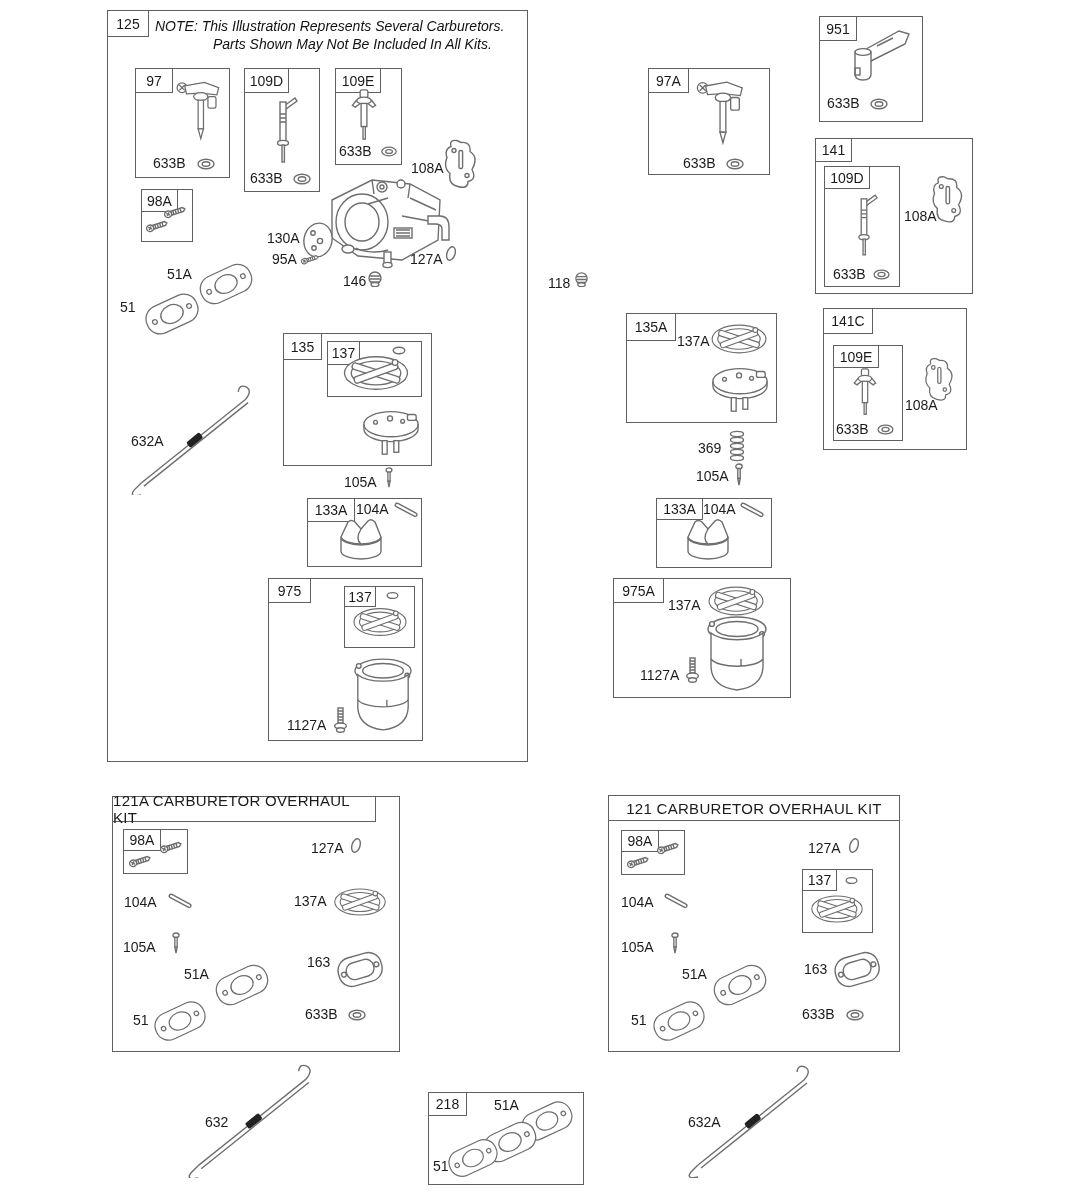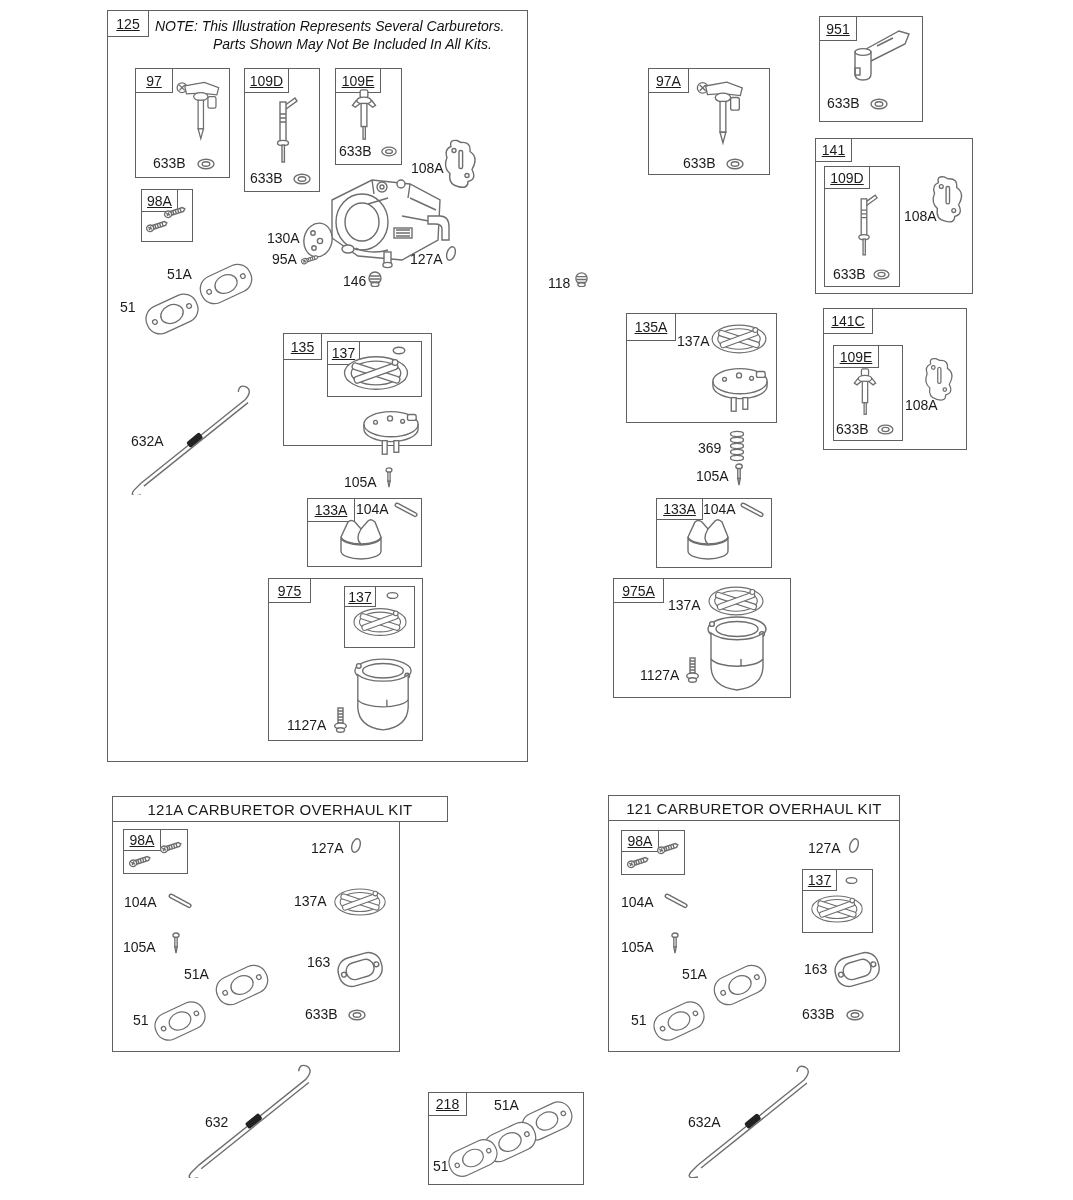--- a/index.html
+++ b/index.html
@@ -1,20 +1,20 @@
 <!DOCTYPE html>
 <html><head>
 <meta charset="utf-8">
 <style>
   html,body{margin:0;padding:0;background:#fff;}
   .canvas{position:relative;width:1073px;height:1200px;background:#fff;overflow:hidden;
           font-family:"Liberation Sans",sans-serif;color:#1b1b1b;}
   .frame{position:absolute;border:1.5px solid #606060;background:transparent;box-sizing:border-box;}
   .tag{position:absolute;left:0;top:0;border-right:1.5px solid #606060;border-bottom:1.5px solid #606060;
-       display:flex;align-items:center;justify-content:center;font-size:14px;background:#fff;box-sizing:border-box;text-decoration:underline;}
+       display:flex;align-items:center;justify-content:center;font-size:14px;background:#fff;box-sizing:border-box;}
   .lbl{position:absolute;font-size:14px;white-space:nowrap;color:#1b1b1b;}
   .note{position:absolute;font-size:14px;font-style:italic;white-space:nowrap;color:#111;}
   .note b{font-weight:normal;}
   .khead{position:absolute;border:1.5px solid #606060;display:flex;align-items:center;justify-content:center;
          font-size:15px;background:#fff;box-sizing:border-box;letter-spacing:.3px;}
   svg.part{position:absolute;overflow:visible;}
   .ln{stroke:#6e6e6e;stroke-width:1.4;fill:none;}
   .fw{stroke:#6e6e6e;stroke-width:1.4;fill:#fff;}
   .dk{fill:#222;stroke:none;}
 </style>
@@ -280,21 +280,21 @@
       <use href="#s-dgasket"></use>
     </svg>
 
 
 <div class="lbl" style="left:131px;top:433px">632A</div>
 <svg class="part" style="left:128px;top:383px;width:134px;height:112px">
       <use href="#s-rodlink"></use>
     </svg>
 
 
-<div class="frame" style="left:283px;top:333px;width:149px;height:113px">
+<div class="frame" style="left:283px;top:333px;width:149px;height:133px">
   <div class="tag" style="width:38px;height:26px">135</div>
 </div>
 <div class="frame" style="left:327px;top:341px;width:95px;height:56px">
   <div class="tag" style="width:32px;height:23px">137</div>
 </div>
 <svg class="part" style="left:392px;top:346px;width:14px;height:9px">
       <use href="#s-oring-flat"></use>
     </svg>
 <svg class="part" style="left:338px;top:352px;width:76px;height:42px">
       <use href="#s-bgasket"></use>
@@ -455,21 +455,21 @@
 <svg class="part" style="left:705px;top:614px;width:64px;height:80px">
       <use href="#s-bowl"></use>
     </svg>
 <div class="lbl" style="left:640px;top:667px">1127A</div>
 <svg class="part" style="left:686px;top:656px;width:13px;height:28px">
       <use href="#s-bowlscrew"></use>
     </svg>
 
 
 <div class="frame" style="left:112px;top:796px;width:288px;height:256px"></div>
-<div class="khead" style="left:112px;top:796px;width:336px;height:26px">121A CARBURETOR OVERHAUL KIT</div>
+<div class="khead" style="left:112px;top:796px;width:264px;height:26px">121A CARBURETOR OVERHAUL KIT</div>
 <div class="frame" style="left:123px;top:829px;width:65px;height:45px">
   <div class="tag" style="width:37px;height:21px">98A</div>
 </div>
 <svg class="part" style="left:159px;top:838px;width:24px;height:16px">
       <use href="#s-screw"></use>
     </svg>
 <svg class="part" style="left:128px;top:852px;width:24px;height:16px">
       <use href="#s-screw"></use>
     </svg>
 <div class="lbl" style="left:311px;top:840px">127A</div>

